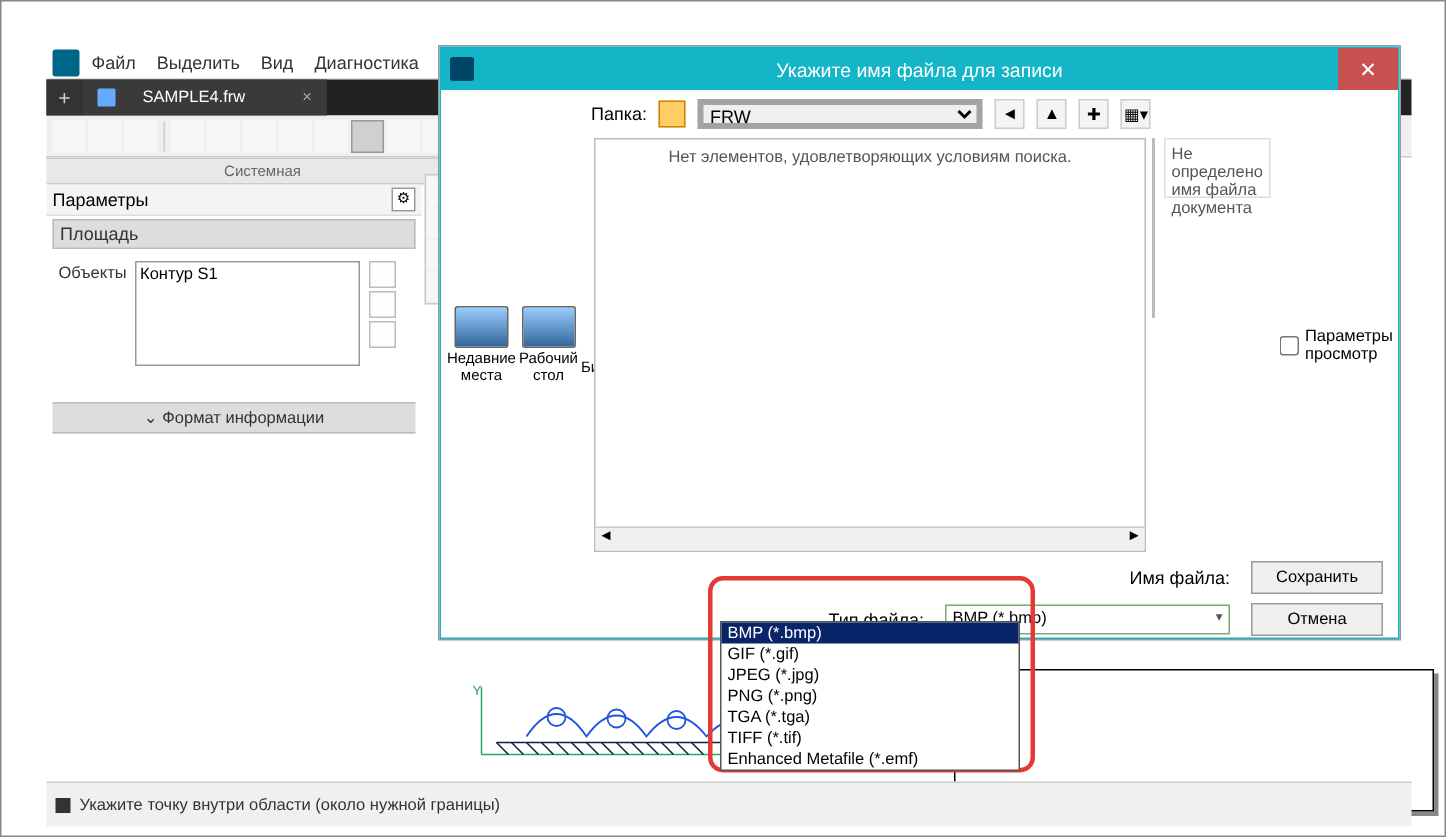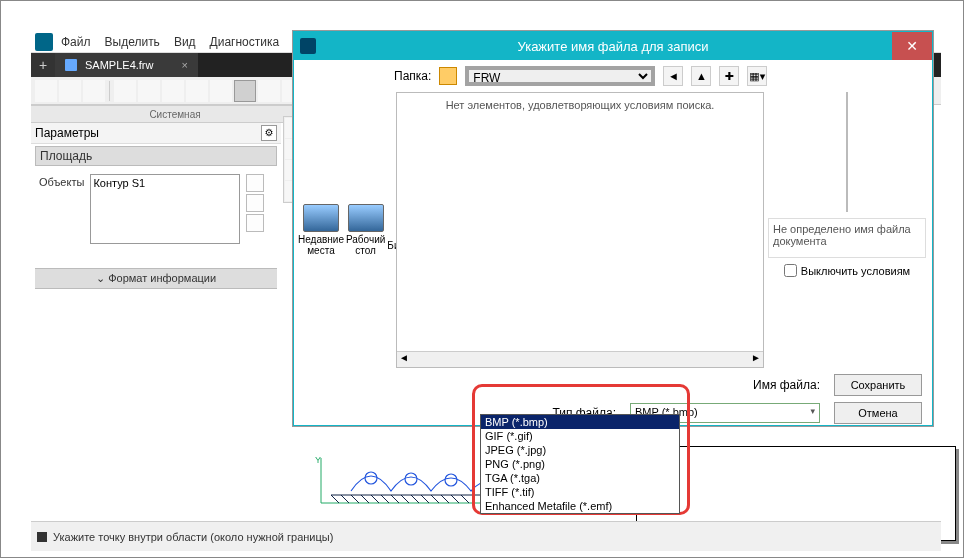--- a/index.html
+++ b/index.html
@@ -3,21 +3,21 @@
 <meta charset="utf-8">
 <style>
 * { box-sizing: border-box; margin: 0; padding: 0; font-family: "Segoe UI", Tahoma, Arial, sans-serif; }
 body { background: #fff; width: 964px; height: 558px; position: relative; overflow: hidden; border: 1px solid #888; }
 .main-window { position: absolute; top: 30px; left: 30px; width: 910px; height: 520px; background: #fff; }
 .menubar { height: 22px; background: #fff; display: flex; align-items: center; gap: 2px; padding-left: 4px; font-size: 12px; color: #333; border-bottom: 1px solid #ddd; }
 .menubar .logo { width: 18px; height: 18px; background: #068; border-radius: 2px; display: inline-block; }
 .menubar span { padding: 2px 6px; cursor: default; }
 .tabbar { height: 24px; background: #222; display: flex; align-items: center; }
 .tabbar .newtab { width: 24px; height: 24px; display: flex; align-items: center; justify-content: center; color: #ccc; background: #333; font-size: 14px; }
-.tabbar .tab { background: #3a3a3a; color: #fff; font-size: 11px; padding: 0 10px; height: 24px; display: flex; align-items: center; gap: 8px; }
+.tabbar .tab { background: #3a3a3a; color: #fff; font-size: 11px; padding: 0 10px; height: 24px; display: flex; align-items: center; gap: 18px; }
 .tabbar .tab .icon { width: 12px; height: 12px; background: #6af; border-radius: 1px; }
 .tabbar .tab .x { color: #aaa; padding-left: 20px; }
 .toolbar-row { height: 28px; background: #efefef; border-bottom: 1px solid #ccc; display: flex; align-items: center; gap: 2px; padding: 0 4px; }
 .toolbar-row .tb { width: 22px; height: 22px; background: #f7f7f7; border: 1px solid transparent; display: inline-block; position: relative; }
 .toolbar-row .tb.active { background: #d0d0d0; border-color: #999; }
 .toolbar-row .sep { width: 1px; height: 20px; background: #ccc; margin: 0 2px; }
 .panel-title { height: 18px; background: #e8e8e8; font-size: 10px; color: #666; text-align: center; line-height: 18px; border-top: 1px solid #ccc; border-bottom: 1px solid #ccc; }
 .props-panel { width: 250px; position: relative; }
 .props-head { display: flex; justify-content: space-between; align-items: center; padding: 2px 4px; background: #f4f4f4; border-bottom: 1px solid #ddd; font-size: 12px; }
 .props-head .gear { width: 16px; height: 16px; border: 1px solid #999; background: #fff; text-align: center; font-size: 10px; line-height: 14px; }
@@ -48,21 +48,21 @@
 .dlg-row1 .tbtn { width: 20px; height: 20px; border: 1px solid #ccc; background: #f4f4f4; display: inline-flex; align-items: center; justify-content: center; font-size: 11px; }
 .dlg-body { display: flex; height: 280px; }
 .dlg-places { width: 100px; display: flex; flex-direction: row; align-items: center; gap: 2px; padding: 4px; font-size: 10px; text-align: center; }
 .dlg-places .place { display: flex; flex-direction: column; align-items: center; gap: 2px; }
 .dlg-places .pic { width: 36px; height: 28px; background: linear-gradient(#9cf,#369); border: 1px solid #666; border-radius: 2px; }
 .dlg-files { flex: 1; border: 1px solid #bbb; margin: 2px; position: relative; background: #fff; }
 .dlg-files .cols { display: flex; font-size: 11px; color: #333; border-bottom: 1px solid #ddd; }
 .dlg-files .cols div { padding: 3px 6px; border-right: 1px solid #eee; }
 .dlg-files .empty { text-align: center; font-size: 11px; color: #555; padding: 6px; }
 .dlg-files .scroll-h { position: absolute; bottom: 0; left: 0; right: 0; height: 16px; background: #f0f0f0; border-top: 1px solid #ccc; display: flex; justify-content: space-between; font-size: 10px; padding: 0 2px; }
-.dlg-preview { width: 158px; margin: 2px 6px 2px 2px; display: flex; flex-direction: column; gap: 6px; align-items: center; }
+.dlg-preview { width: 158px; margin: 2px 6px 2px 2px; display: flex; flex-direction: row; gap: 6px; }
 .dlg-preview .pimg { height: 120px; border: 1px solid #bbb; background: #fff; }
 .dlg-preview .ptxt { font-size: 11px; color: #555; border: 1px solid #ddd; padding: 4px; height: 40px; }
 .dlg-preview .pchk { font-size: 11px; display: flex; align-items: center; gap: 4px; }
 .dlg-bottom { padding: 4px 10px; }
 .dlg-brow { display: flex; align-items: center; gap: 14px; margin-bottom: 6px; justify-content: flex-end; }
 .dlg-brow label { font-size: 12px; text-align: right; }
 .dlg-brow .combo { width: 190px; height: 20px; border: 1px solid #7a7; font-size: 11px; padding: 2px 18px 2px 4px; position: relative; background: #fff; }
 .dlg-brow .combo::after { content: "▾"; position: absolute; right: 4px; top: 2px; font-size: 9px; color: #555; }
 .dlg-brow button { width: 88px; height: 22px; font-size: 11px; background: #efefef; border: 1px solid #999; }
 .highlight-box { position: absolute; border: 3px solid #E53935; border-radius: 10px; pointer-events: none; }
@@ -201,21 +201,21 @@
       <div class="scroll-h">
           <span>◄</span>
           <span>►</span>
         </div>
     </div>
     <div class="dlg-preview">
       <div class="pimg"></div>
       <div class="ptxt">Не определено имя файла документа</div>
       <label class="pchk">
         <input type="checkbox" style="">
-        <span>Выключить условиям</span>
+        <span>Параметры просмотр</span>
       </label>
     </div>
   </div>
   <div class="dlg-bottom">
     <div class="dlg-brow">
       <label>Имя файла:</label>
       <button>Сохранить</button>
     </div>
     <div class="dlg-brow">
       <label>Тип файла:</label>

